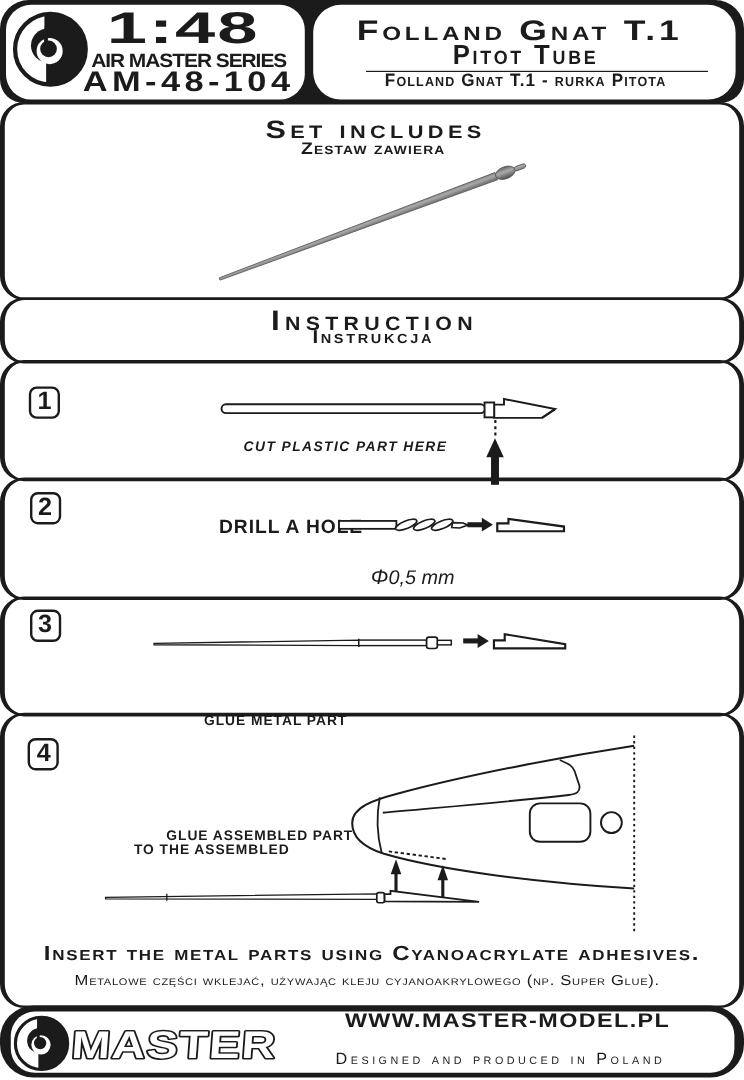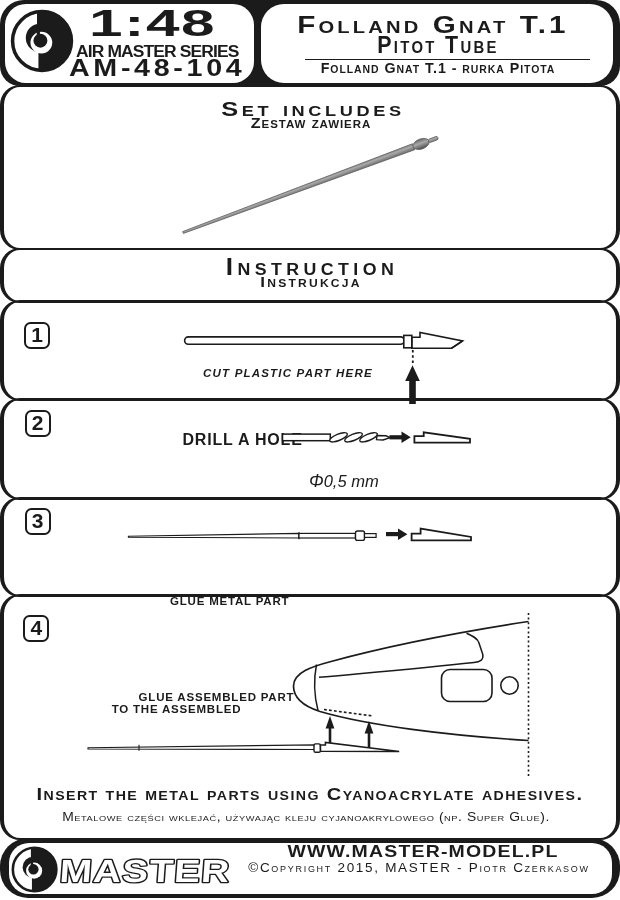--- a/index.html
+++ b/index.html
@@ -54,21 +54,21 @@
 <div class="t b" style="left:182.5px;top:432px;font-size:16px;letter-spacing:0.8px;">DRILL A HOLE</div>
 <div class="t" style="left:309px;top:449.5px;font-size:16.5px;font-style:italic;margin-top:23px;"><span style="font-size:17.5px;">Φ</span>0,5 mm</div>
 <div class="t b" style="left:170px;top:553.5px;font-size:11.5px;letter-spacing:0.8px;margin-top:42px;">GLUE METAL PART</div>
 <div class="t b" style="left:176.5px;top:692.2px;font-size:11.5px;letter-spacing:0.8px;transform:translateX(-50%);margin-left:40px;">GLUE ASSEMBLED PART</div>
 <div class="t b" style="left:176.5px;top:704.2px;font-size:11.5px;letter-spacing:0.8px;transform:translateX(-50%);">TO THE ASSEMBLED</div>
 
 <div class="t b sc" style="left:310px;top:786px;font-size:17px;letter-spacing:1.2px;transform:translateX(-50%) scaleX(1.18);">Insert the metal parts using Cyanoacrylate adhesives.</div>
 <div class="t sc" style="left:305.5px;top:811.3px;font-size:12px;letter-spacing:0.5px;transform:translateX(-50%) scaleX(1.155);">Metalowe części wklejać, używając kleju cyjanoakrylowego (np. Super Glue).</div>
 
 <div class="t b" style="left:423px;top:843px;font-size:16.5px;letter-spacing:1px;transform:translateX(-50%) scaleX(1.18);">WWW.MASTER-MODEL.PL</div>
-<div class="t sc" style="left:419px;top:860.9px;font-size:13.5px;letter-spacing:1.7px;transform:translateX(-50%);">©Copyright 2015, MASTER - Piotr Czerkasow</div>
+<div class="t sc" style="left:417px;top:875.9px;font-size:13.5px;letter-spacing:2.9px;transform:translateX(-50%);">Designed and produced in Poland</div>
 
 <svg width="620" height="900" viewBox="0 0 620 900" style="position:absolute;left:0;top:0;" fill="none">
 <defs>
 <g id="mlogo">
   <circle cx="50" cy="50" r="46.5" fill="#fff" stroke="#1b1b1b" stroke-width="5.6"></circle>
   <path d="M44.36,3.84 A46.5,46.5 0 1 1 44.36,96.16 Z" fill="#1b1b1b" stroke="none"></path>
   <circle cx="46.9" cy="45.1" r="22.5" fill="#1b1b1b"></circle>
   <circle cx="49" cy="52.5" r="17.2" fill="#fff"></circle>
   <polygon points="42.6,20 46.4,20 46.8,40 41.5,41.5" fill="#1b1b1b"></polygon>
   <circle cx="47.5" cy="49.5" r="11" fill="#1b1b1b"></circle>

